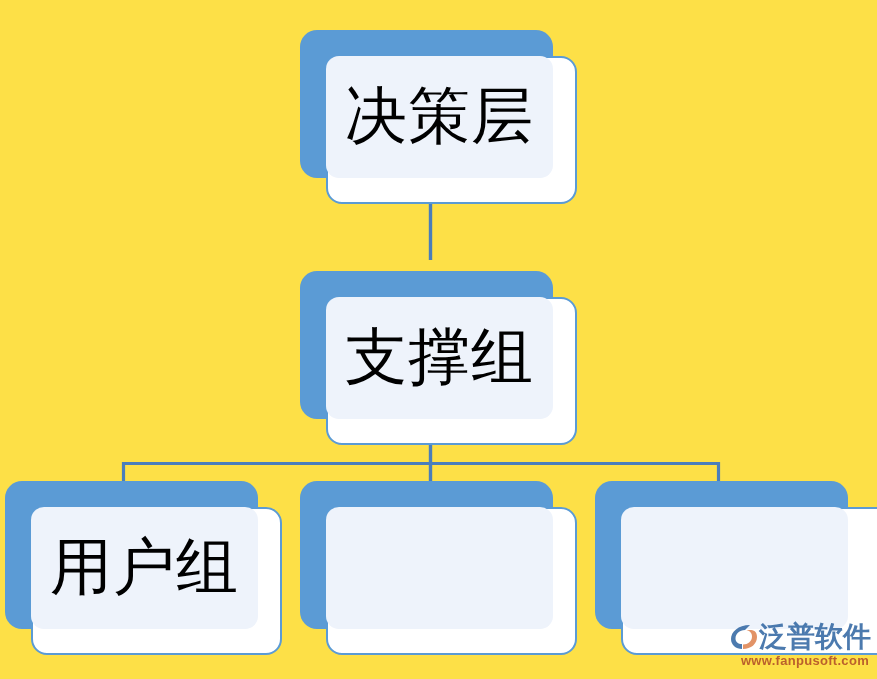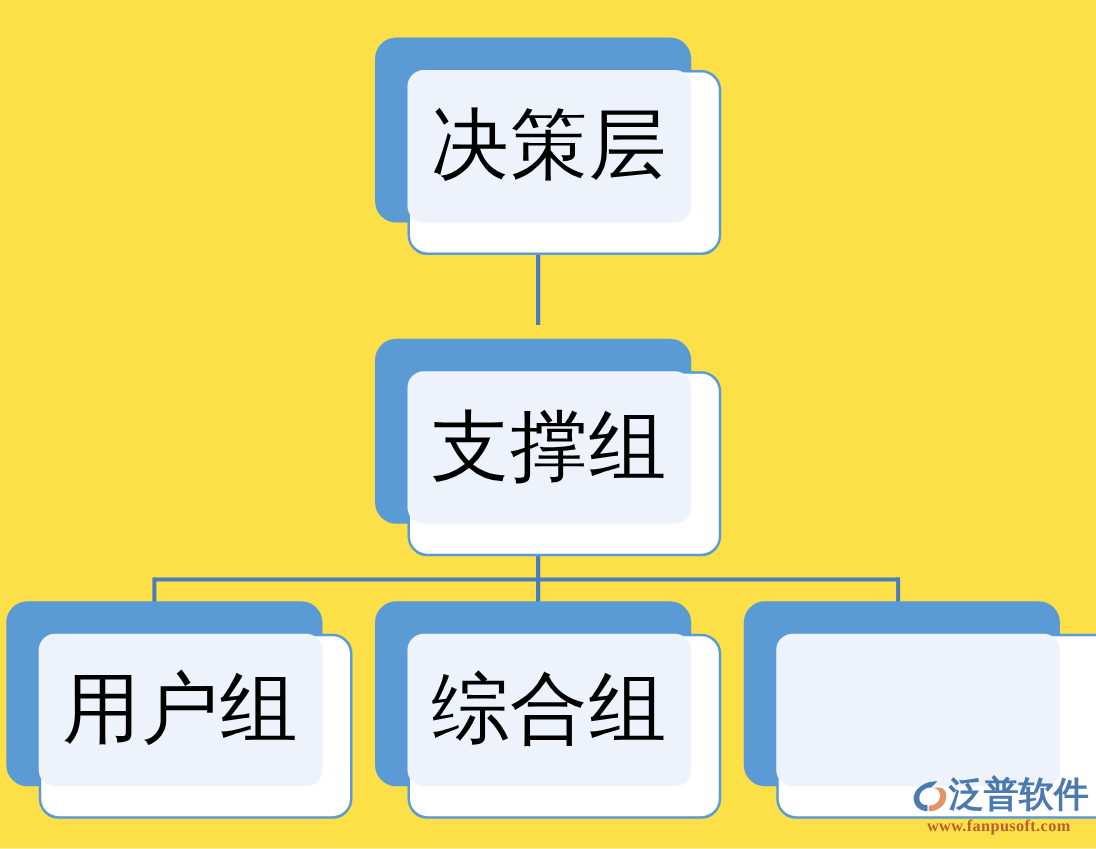--- a/index.html
+++ b/index.html
@@ -99,24 +99,24 @@
     color: #3d6fa8;
     font-family: "Liberation Serif", "DejaVu Serif", serif;
     font-weight: bold;
     letter-spacing: 0px;
     white-space: nowrap;
   }
   .wm-url {
     font-size: 13px;
     line-height: 16px;
     color: #b5562a;
-    font-family: Liberation Serif, serif;
+    font-family: Liberation Sans, sans-serif;
     font-weight: bold;
     letter-spacing: 0.3px;
-    text-align: center;
+    text-align: right;
     white-space: nowrap;
   }
 </style>
 </head>
 <body>
 
 <div id="canvas">
 
   <svg class="connector-layer" viewBox="0 0 877 679" width="877" height="679" xmlns="http://www.w3.org/2000/svg">
 
@@ -149,21 +149,20 @@
     <div class="card-shadow"></div>
     <div class="card-outline"></div>
     <div class="card-fill"></div>
     <div class="node-label">用户组</div>
   </div>
 
   <div class="node" style="left:300px; top:481px; width:279px; height:176px;">
     <div class="card-shadow"></div>
     <div class="card-outline"></div>
     <div class="card-fill"></div>
-    <div class="node-label">综合组</div>
   </div>
 
   <div class="node node-wide" style="left:595px; top:481px; width:300px; height:176px;">
     <div class="card-shadow"></div>
     <div class="card-outline"></div>
     <div class="card-fill"></div>
   </div>
 
   <div class="watermark">
     <div class="wm-row">

